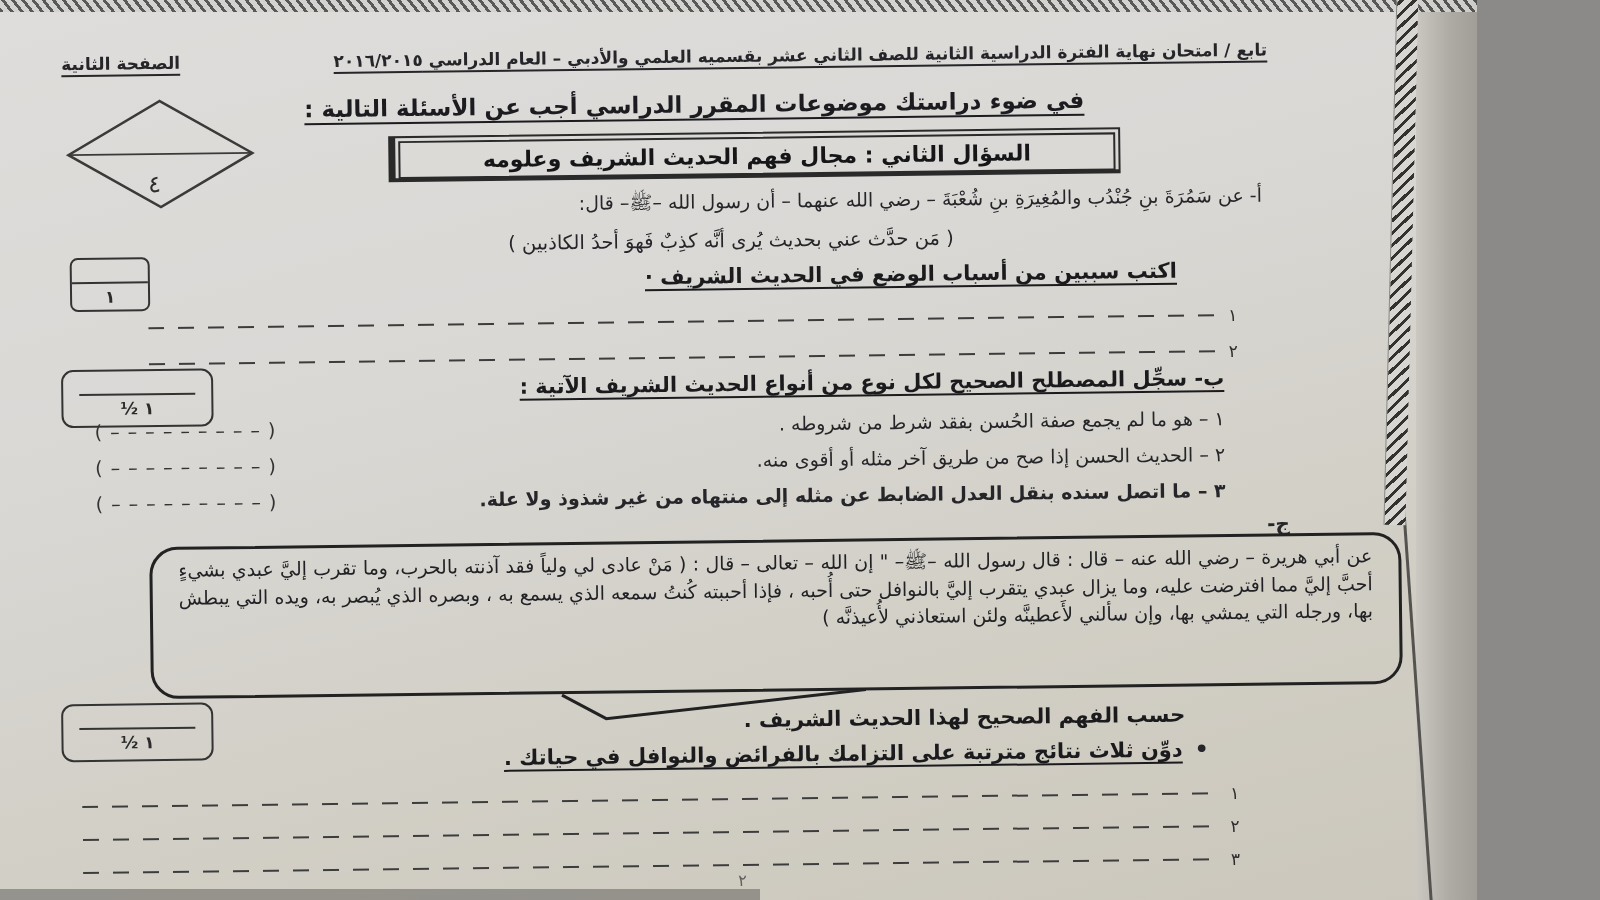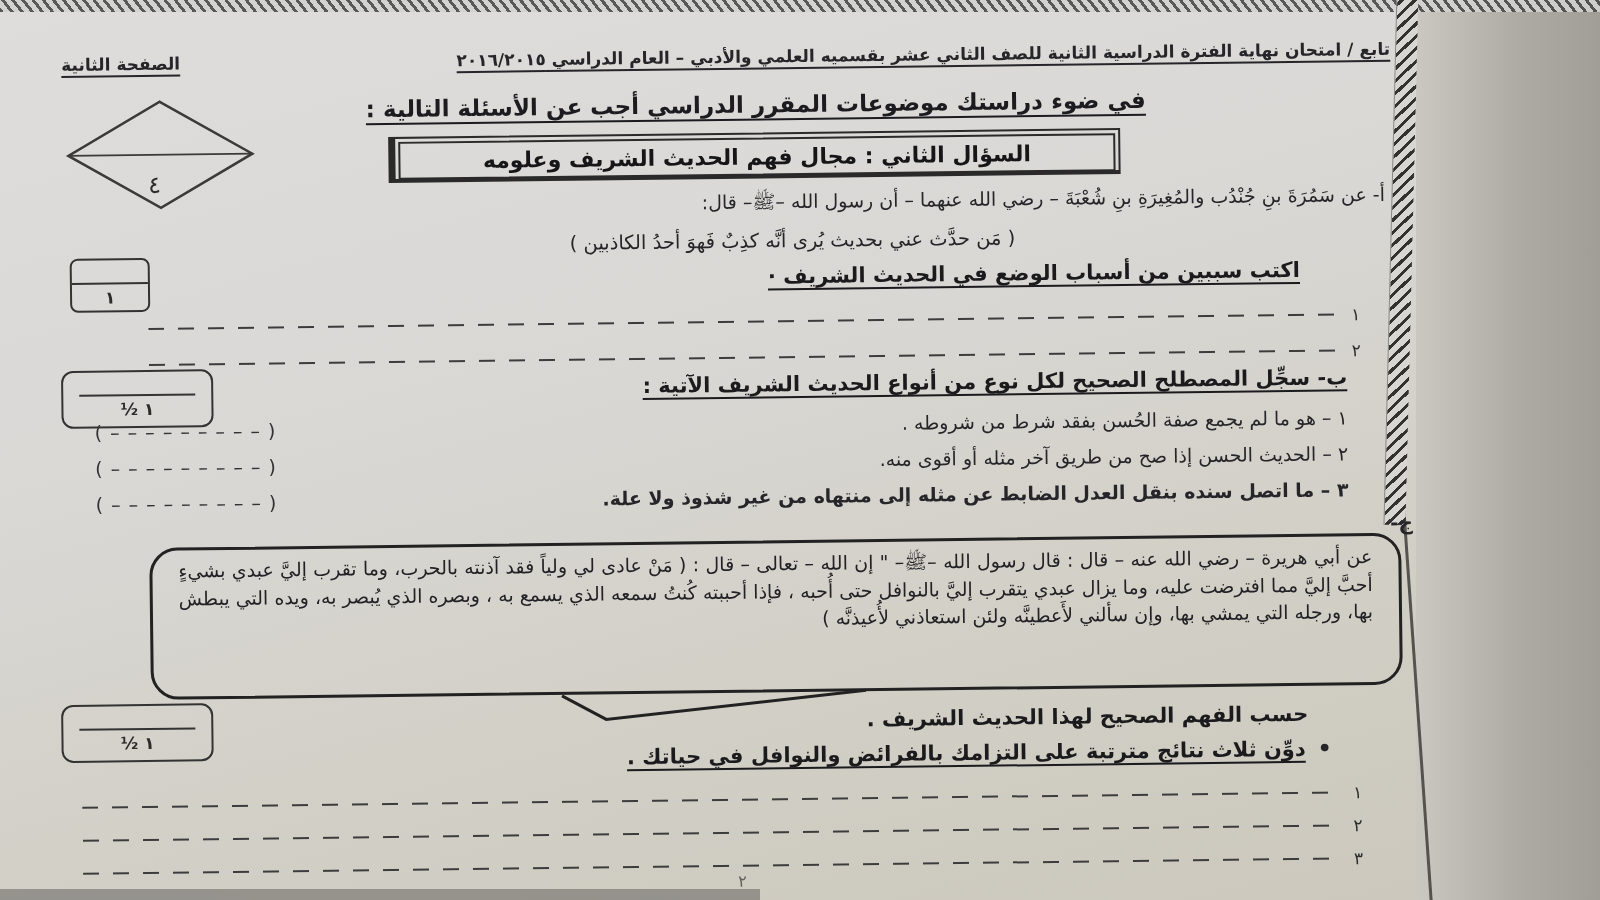--- a/index.html
+++ b/index.html
@@ -1,18 +1,18 @@
 <!DOCTYPE html>
 <html lang="ar"><head>
 <meta charset="utf-8">
 <style>
   html,body{margin:0;padding:0;}
   body{background:#8b8a88;font-family:"DejaVu Sans",sans-serif;}
-  .scan{position:relative;width:1600px;height:900px;overflow:hidden;
-        background:linear-gradient(165deg,#dedddb 0%,#d9d8d5 38%,#d2cfc6 68%,#cbc7bc 100%);}
+  .scan{position:relative;width:1462px;height:900px;overflow:hidden;
+        background:linear-gradient(165deg,#dedddb 0%,#d9d8d5 38%,#d2cfc6 68%,#cbc7bc 100%);padding-left:15px;}
   .right-margin{position:absolute;left:1416px;top:0;bottom:0;right:0;
         background:linear-gradient(90deg,#cbc8c2 0%,#aeaba5 55%,#a19e98 100%);}
   .hatch-top{position:absolute;top:0;left:0;right:0;height:12px;opacity:.9;
         background:repeating-linear-gradient(52deg,#4a4a48 0 3px,#d2d2d0 3px 8px);}
   .binding{position:absolute;left:1390px;top:-10px;width:21px;height:535px;
         transform:rotate(1.4deg);
         background:repeating-linear-gradient(135deg,#34322e 0 3px,#d8d6d2 3px 9px);
         border-left:1px solid #8a8884;}
   .edge-line{position:absolute;left:1402px;top:505px;width:3px;height:430px;
         background:#55534f;transform:rotate(-4deg);transform-origin:top center;}

